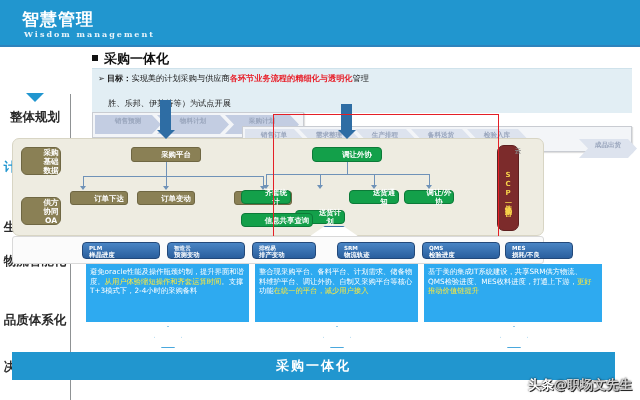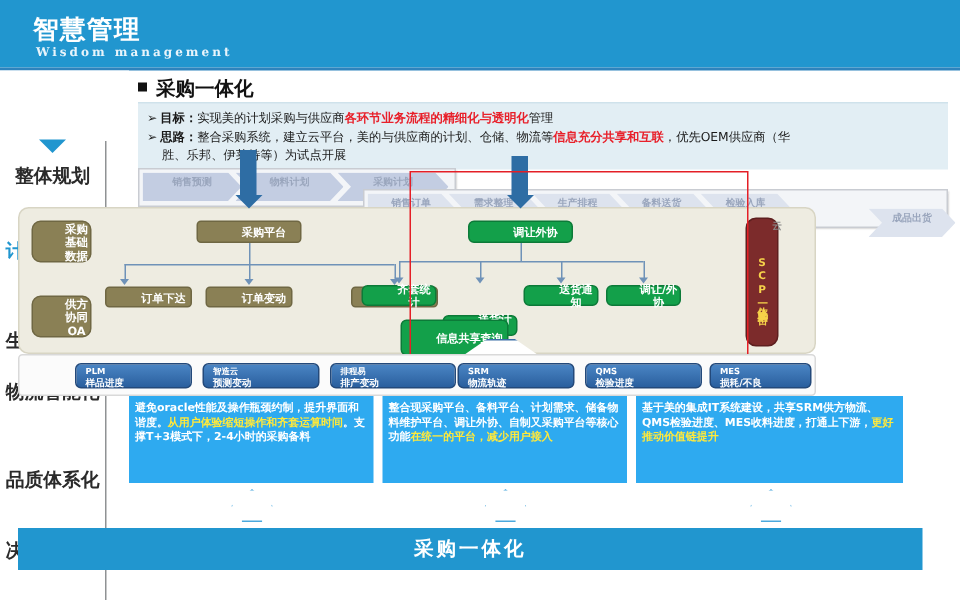--- a/index.html
+++ b/index.html
@@ -68,26 +68,26 @@
   .arrowdown{position:absolute;width:0;height:0;border-left:3px solid transparent;border-right:3px solid transparent;border-top:4px solid #6f92b8;}
   .bigarrow{position:absolute;width:11px;background:#2e6da4;}
   .bigarrowhead{position:absolute;width:0;height:0;border-left:9px solid transparent;border-right:9px solid transparent;border-top:9px solid #2e6da4;}
 
   .redbox{position:absolute;border:1.4px solid #e41f26;box-sizing:border-box;}
 
   
   .sysbar{position:absolute;left:12px;top:236px;width:530px;height:26px;background:#fbfbfb;border:1px solid #d9d9d9;border-radius:3px;}
   .sysbox{position:absolute;top:242px;height:17px;border-radius:4px;box-sizing:border-box;
           background:linear-gradient(#4a85c4,#2a5f9e);border:1px solid #23497a;color:#fff;
-          font-size:5.6px;font-weight:bold;line-height:7px;padding:2px 0 0 6px;}
+          font-size:5.6px;font-weight:bold;line-height:7px;padding:2px 0 0 6px;margin-left:32px;}
   .sysbox .l2{display:block;font-size:6.4px;}
 
   
   .callout{position:absolute;background:#2eaaf0;color:#fff;font-size:7.3px;line-height:9.6px;
-           padding:3px 4px;box-sizing:border-box;font-weight:bold;}
+           padding:3px 4px;box-sizing:border-box;font-weight:normal;}
   .callout .hl{color:#ffe93b;}
   .callout.c1{left:86px;top:264px;width:163px;height:58px;}
   .callout.c2{left:255px;top:264px;width:163px;height:58px;}
   .callout.c3{left:424px;top:264px;width:178px;height:58px;}
   .uparrow{position:absolute;width:26px;height:20px;
            background:#fff;border:1.3px solid #4aa8dd;
            clip-path:polygon(50% 0,100% 52%,74% 52%,74% 100%,26% 100%,26% 52%,0 52%);}
 
   .footbar{position:absolute;left:12px;top:352px;width:603px;height:28px;background:#2196cf;
            color:#fff;font-size:13px;font-weight:bold;display:flex;align-items:center;justify-content:center;letter-spacing:2px;}
@@ -137,23 +137,20 @@
 
   <div class="content">
 
     <div class="sec-title">
       <span class="bullet"></span><span>采购一体化</span>
     </div>
 
     <div class="bulletbox">
       <div class="bline" style="top:4px;">
         <span class="ar">➢</span><b>目标：</b><span>实现美的计划采购与供应商</span><span class="red">各环节业务流程的精细化与透明化</span><span>管理</span>
-      </div>
-      <div class="bline" style="top:17px;">
-        <span class="ar">➢</span><b>思路：</b><span>整合采购系统，建立云平台，美的与供应商的计划、仓储、物流等</span><span class="red">信息充分共享和互联</span><span>，优先OEM供应商（华</span>
       </div>
       <div class="bline" style="top:29px;left:16px;">胜、乐邦、伊莱特等）为试点开展</div>
     </div>
 
     <div class="chevstrip" style="left:6px;top:64px;width:210px;height:24px;">
       <div class="chev first" style="left:2px;width:66px;">销售预测</div>
       <div class="chev" style="left:64px;width:72px;">物料计划</div>
       <div class="chev" style="left:132px;width:74px;">采购计划</div>
     </div>
 
@@ -198,21 +195,21 @@
     <div class="arrowdown" style="left:250px;top:46px;"></div>
     <div class="arrowdown" style="left:304px;top:46px;"></div>
     <div class="arrowdown" style="left:358px;top:46px;"></div>
     <div class="arrowdown" style="left:413px;top:46px;"></div>
 
     <div class="box green" style="left:228px;top:51px;width:50px;height:14px;">齐套统计</div>
     <div class="box green" style="left:282px;top:51px;width:50px;height:14px;margin-top:20px;">送货计划</div>
     <div class="box green" style="left:336px;top:51px;width:50px;height:14px;">送货通知</div>
     <div class="box green" style="left:391px;top:51px;width:50px;height:14px;">调让/外协</div>
 
-    <div class="box green" style="left:228px;top:74px;width:72px;height:24px;margin-left:26px;">信息共享查询</div>
+    <div class="box green" style="left:228px;top:74px;width:72px;height:14px;">信息共享查询</div>
 
     <div class="scp" style="left:484px;top:6px;width:20px;height:84px;">SCP一体化采购平台</div>
     <div class="cloudtxt" style="left:500px;top:4px;">云</div>
   </div>
 
   <div class="bigarrow" style="left:160px;top:100px;height:30px;"></div>
   <div class="bigarrowhead" style="left:156.5px;top:130px;"></div>
   <div class="bigarrow" style="left:341px;top:104px;height:26px;"></div>
   <div class="bigarrowhead" style="left:337.5px;top:130px;"></div>
 
@@ -224,21 +221,21 @@
   <div class="sysbar"></div>
 
   <div class="sysbox" style="left:50px;width:78px;">
     <span>PLM</span>
     <span class="l2">样品进度</span>
   </div>
   <div class="sysbox" style="left:135px;width:78px;">
     <span>智造云</span>
     <span class="l2">预测变动</span>
   </div>
-  <div class="sysbox" style="left:220px;width:84px;">
+  <div class="sysbox" style="left:220px;width:64px;">
     <span>排程易</span>
     <span class="l2">排产变动</span>
   </div>
   <div class="sysbox" style="left:305px;width:78px;">
     <span>SRM</span>
     <span class="l2">物流轨迹</span>
   </div>
   <div class="sysbox" style="left:390px;width:78px;">
     <span>QMS</span>
     <span class="l2">检验进度</span>
@@ -259,14 +256,17 @@
   </div>
 
   <div class="uparrow" style="left:154px;top:326px;"></div>
   <div class="uparrow" style="left:323px;top:326px;"></div>
   <div class="uparrow" style="left:500px;top:326px;"></div>
 
   <div class="footbar">
     <span>采购一体化</span>
   </div>
 
+  <div class="wmark">
+    <span>头条</span><span class="grey">@职场文先生</span>
+  </div>
 
 </div>
 
 </body></html>

